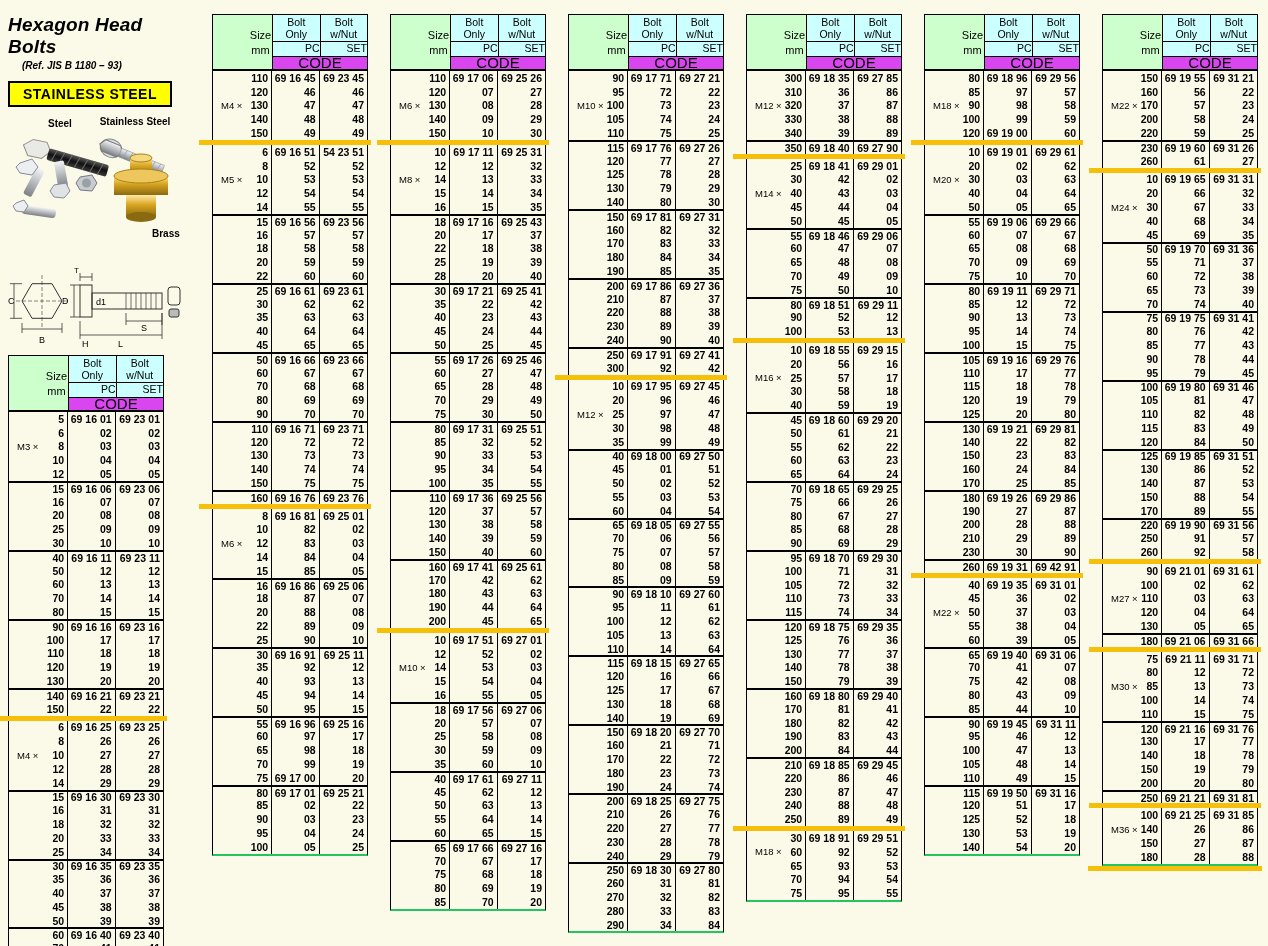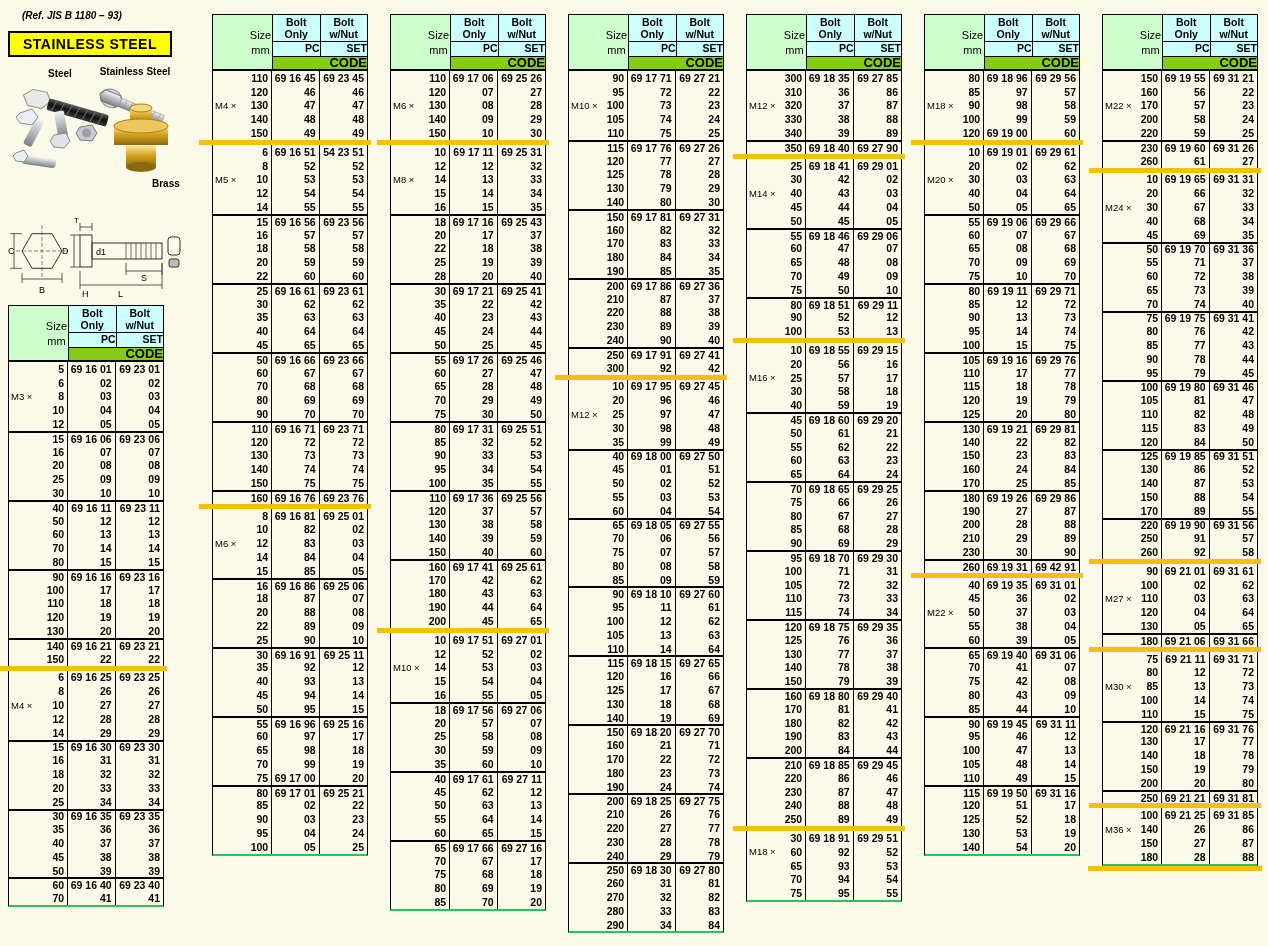--- a/index.html
+++ b/index.html
@@ -16,48 +16,49 @@
          font-size:14px;text-align:center;padding:3px 0;width:160px;letter-spacing:.5px;}
   svg.photos{width:178px;height:146px;display:block;}
   svg.diagram{width:178px;height:86px;display:block;margin:2px 0 6px;}
   svg text{font-family:"Liberation Sans",sans-serif;}
 
   
   .btable{width:156px;font-size:10.5px;}
   .thead{border:1px solid #000;border-bottom:2px solid #000;display:flex;height:57px;box-sizing:border-box;}
   .hsize{width:60px;box-sizing:border-box;border-right:1px solid #000;background:#CCFFCC;
          display:flex;flex-direction:column;align-items:center;justify-content:center;gap:3px;font-size:11px;padding-left:36px;}
-  .hright{flex:1;display:flex;flex-direction:column;font-weight:bold;}
+  .hright{flex:1;display:flex;flex-direction:column;}
   .hrow1{height:27px;display:flex;}
   .hcell2{flex:1;border-right:1px solid #000;background:#CCFFFF;font-size:10.5px;line-height:1.15;
           display:flex;flex-direction:column;align-items:center;justify-content:center;}
   .hcell2.last{border-right:none;}
   .hrow2{height:14px;display:flex;border-top:1px solid #000;}
   .hpc,.hset{flex:1;background:#CCFFFF;text-align:right;font-size:10.5px;line-height:13px;}
   .hpc{border-right:1px solid #000;}
-  .hrow3{height:12px;border-top:1px solid #000;background:#84cc16;text-align:right;font-size:13px;line-height:11px;}
+  .hrow3{height:12px;border-top:1px solid #000;background:#d946ef;text-align:center;font-size:15px;line-height:11px;}
   .tbody{border-left:1px solid #000;border-right:1px solid #000;border-bottom:2px solid #22c55e;}
   .trow{display:flex;height:13.8px;box-sizing:border-box;}
   .trow.g{border-top:2px solid #000;}
   .c-size{width:60px;box-sizing:border-box;border-right:1px solid #000;position:relative;
           display:flex;align-items:center;}
   .sizeval{margin-left:auto;padding-right:3px;font-weight:bold;font-size:10.5px;}
-  .mlabel{position:absolute;left:2px;font-size:9.5px;white-space:nowrap;}
+  .mlabel{position:absolute;left:8px;font-size:9.5px;white-space:nowrap;}
   .c-pc,.c-set{width:48px;box-sizing:border-box;font-weight:bold;font-size:10.5px;
                display:flex;align-items:center;justify-content:flex-end;padding-right:3px;}
   .c-pc{border-right:1px solid #000;}
   .ybar{height:5px;background:#F6BF0A;margin:0 -4px 0 -14px;position:relative;z-index:3;}
   .leftcol .btable{margin-top:4px;}
 </style>
 </head>
 <body>
 
 <div class="page">
 
   <div class="leftcol">
+    <div class="title">Hexagon Head Bolts</div>
     <div class="subtitle">(Ref. JIS B 1180 – 93)</div>
     <div class="badge">STAINLESS STEEL</div>
 
     <svg class="photos" viewBox="0 0 178 146">
       <defs>
         <linearGradient id="sg" x1="0" y1="0" x2="0" y2="1">
           <stop offset="0" stop-color="#f5f5f5"></stop>
             <stop offset=".5" stop-color="#b8bbc0"></stop>
             <stop offset="1" stop-color="#7c8084"></stop>
         </linearGradient>

